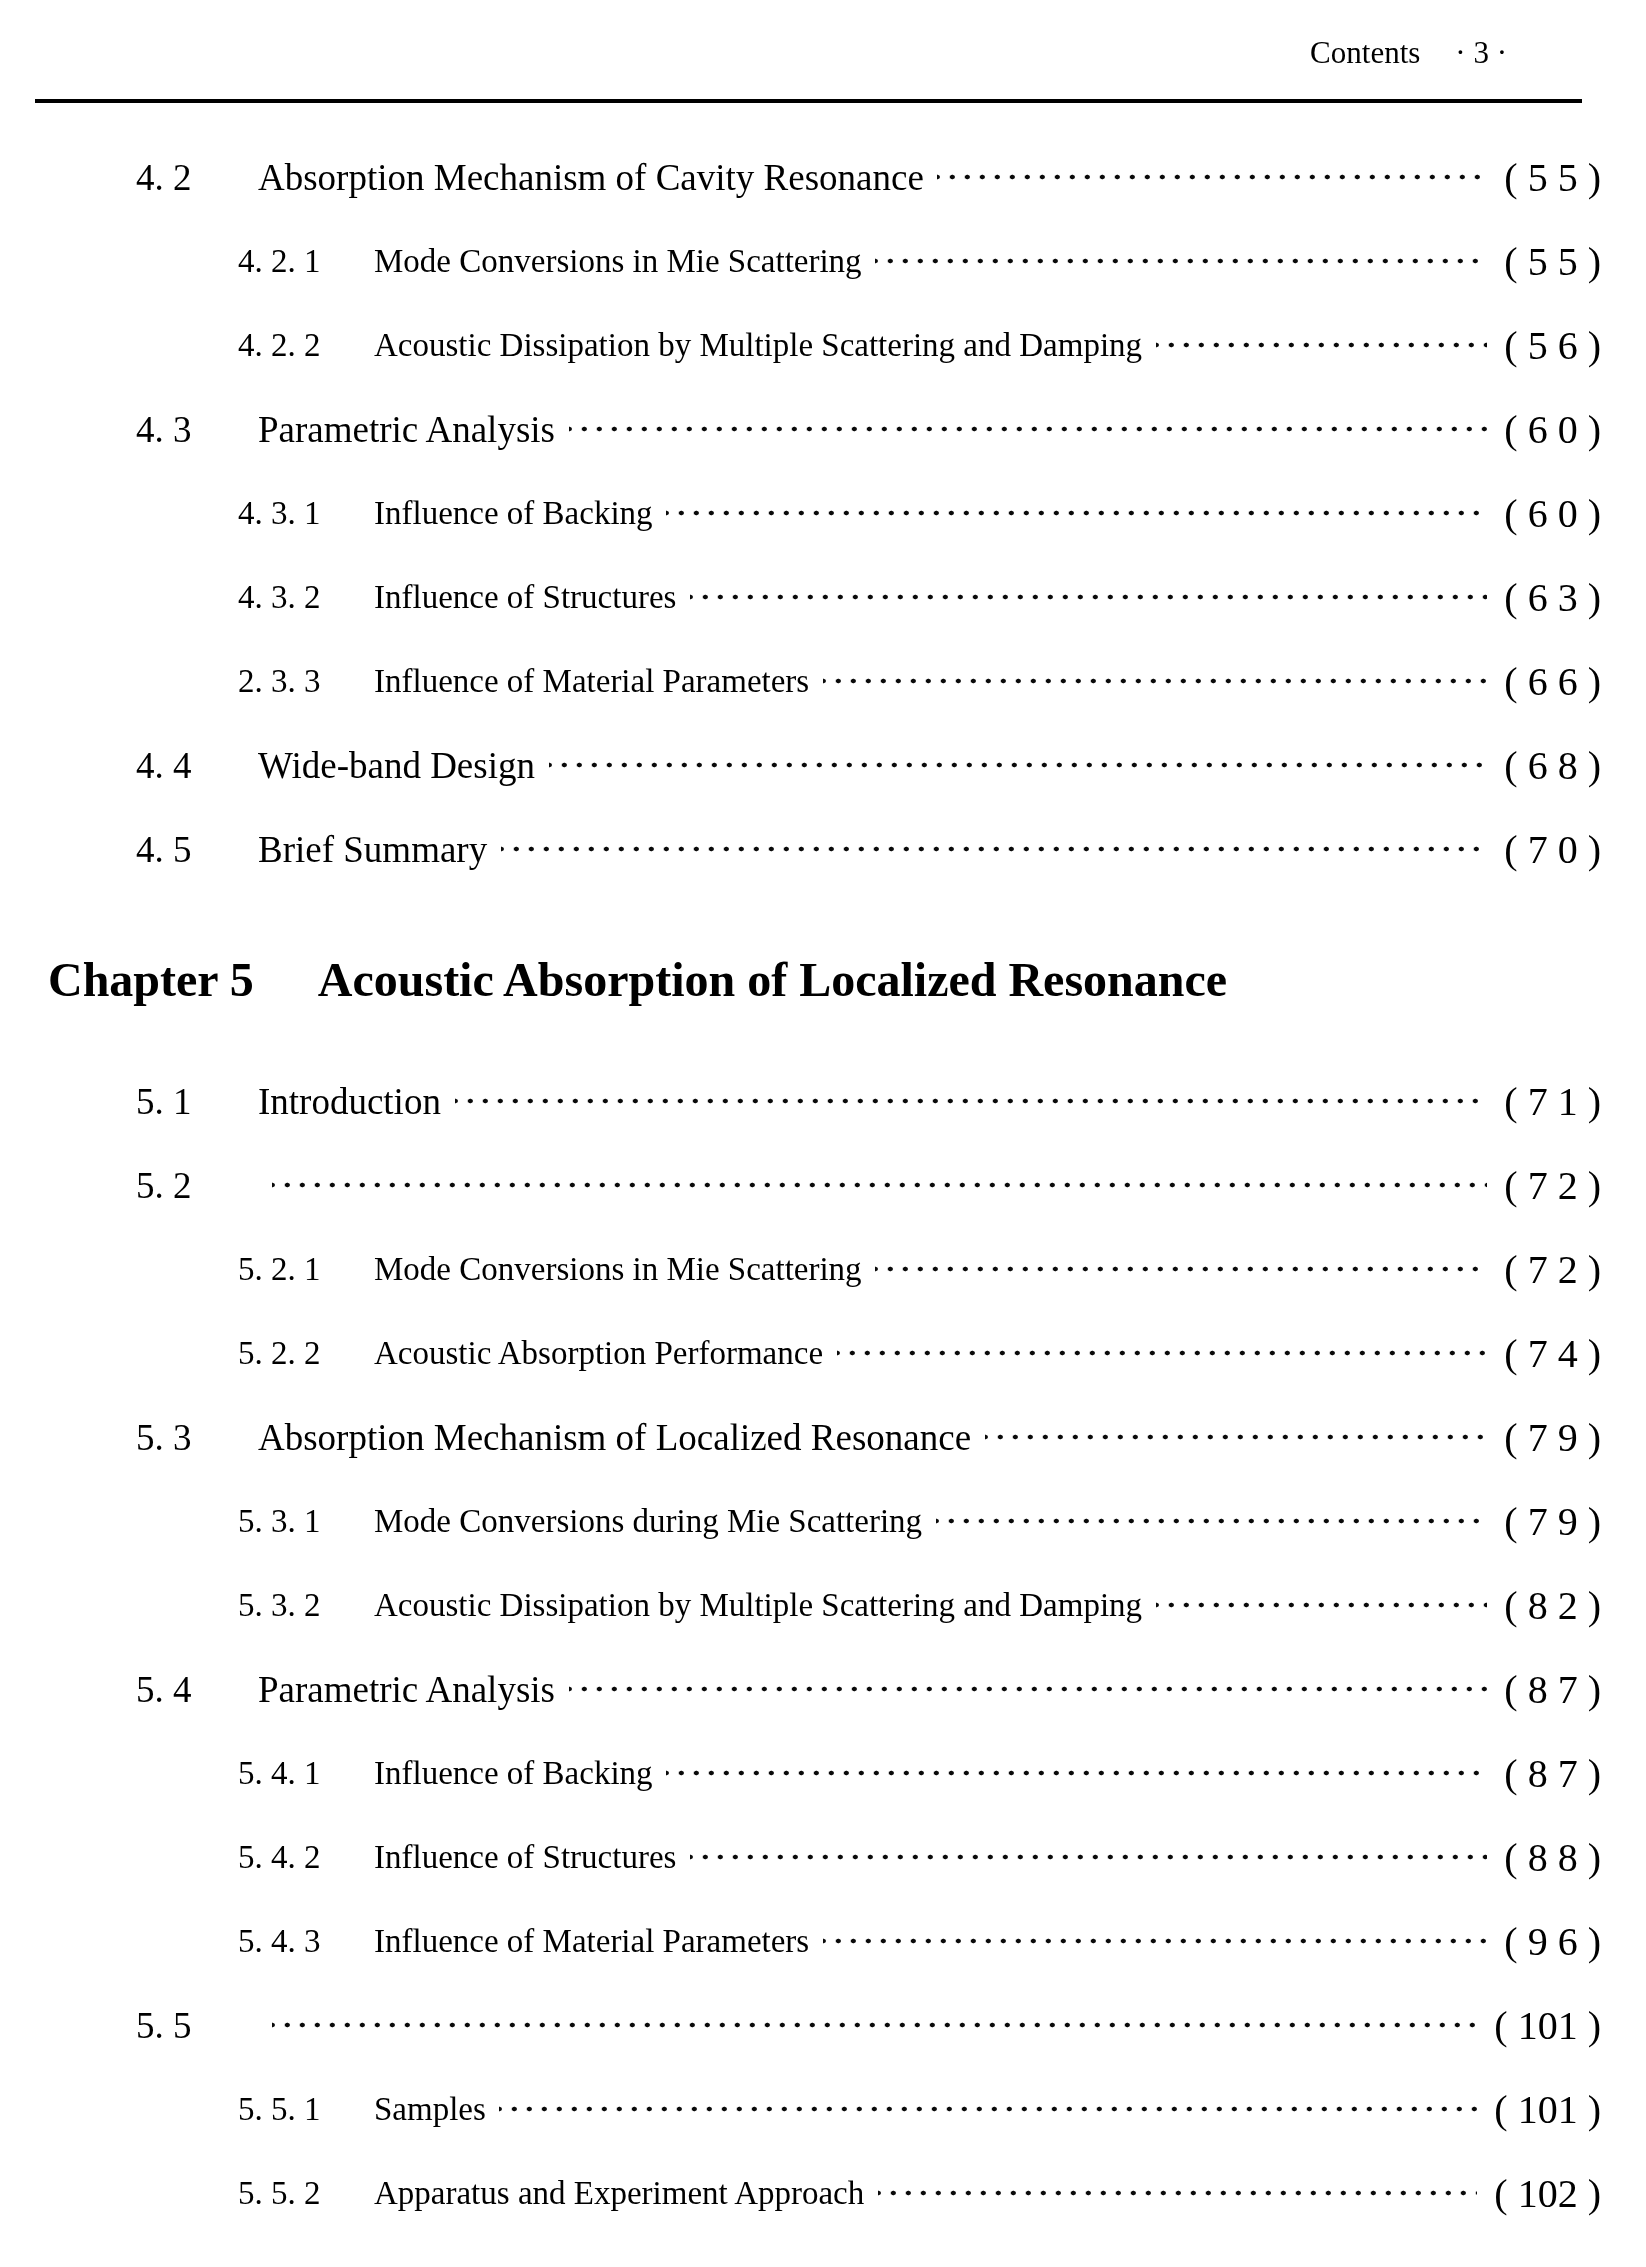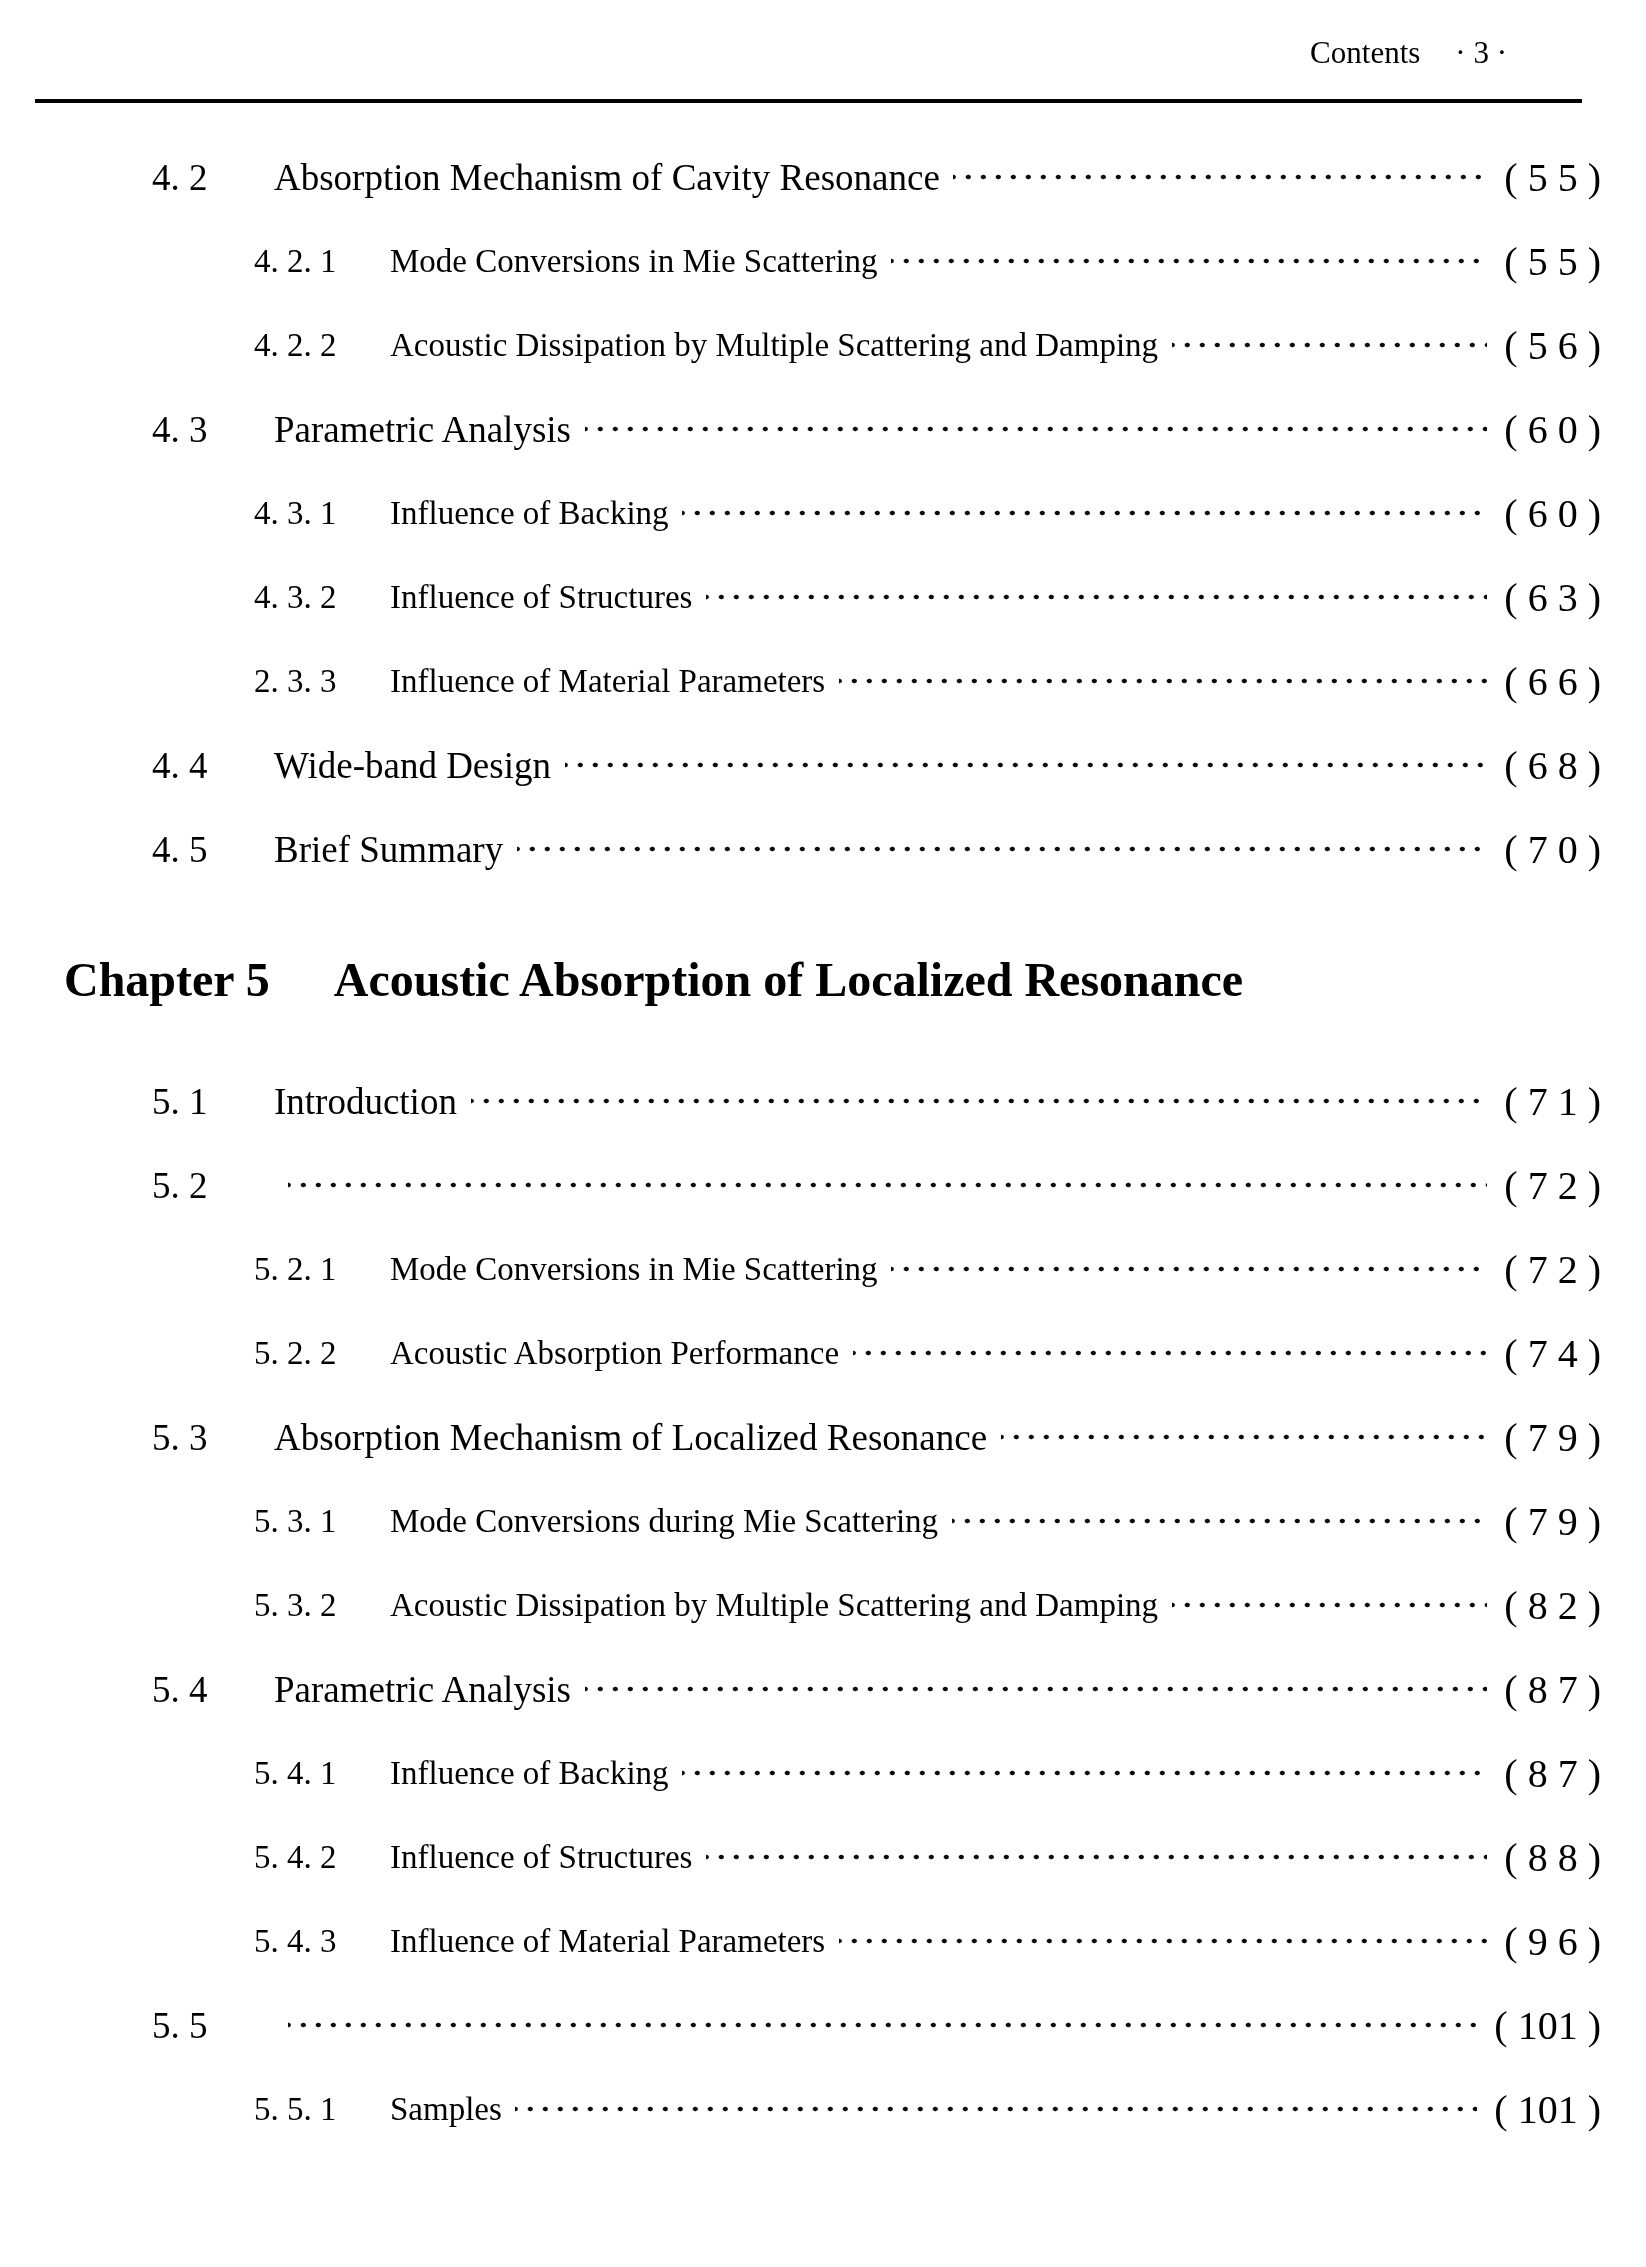--- a/index.html
+++ b/index.html
@@ -18,21 +18,21 @@
     display: flex; align-items: baseline; gap: 35px;
     font-size: 31px;
     text-align: center;
   }
   .rule {
     position: absolute; top: 99px; left: 35px; right: 65px;
     height: 3.9px; background: #000;
   }
 
   .toc {
-    position: absolute; top: 135px; left: 16px; right: 46px;
+    position: absolute; top: 135px; left: 0; right: 46px;
   }
   .row {
     height: 84px;
     display: flex; align-items: center;
     font-size: 37px;
     white-space: nowrap;
   }
   .row .num { flex: none; }
   .row .title { flex: none; }
   .lvl1 { padding-left: 136px; }
@@ -196,15 +196,21 @@
         <span class="num">5. 5</span>
         <span class="leader"></span>
         <span class="page-num">( 101 )</span>
       </div>
       <div class="row lvl2">
         <span class="num">5. 5. 1</span>
         <span class="title">Samples</span>
         <span class="leader"></span>
         <span class="page-num">( 101 )</span>
       </div>
+      <div class="row lvl2">
+        <span class="num">5. 5. 2</span>
+        <span class="title">Apparatus and Experiment Approach</span>
+        <span class="leader"></span>
+        <span class="page-num">( 102 )</span>
+      </div>
     </div>
 </div>
 
 
 </body></html>

